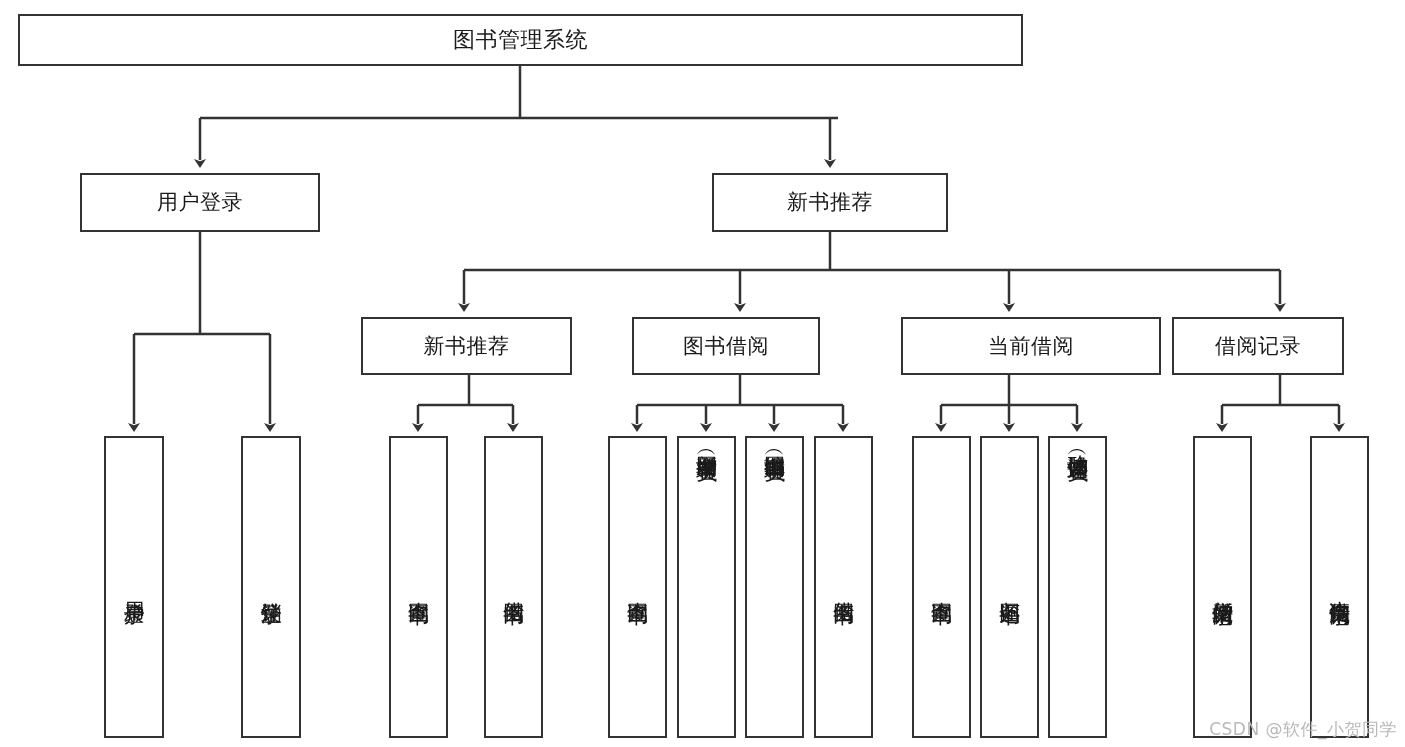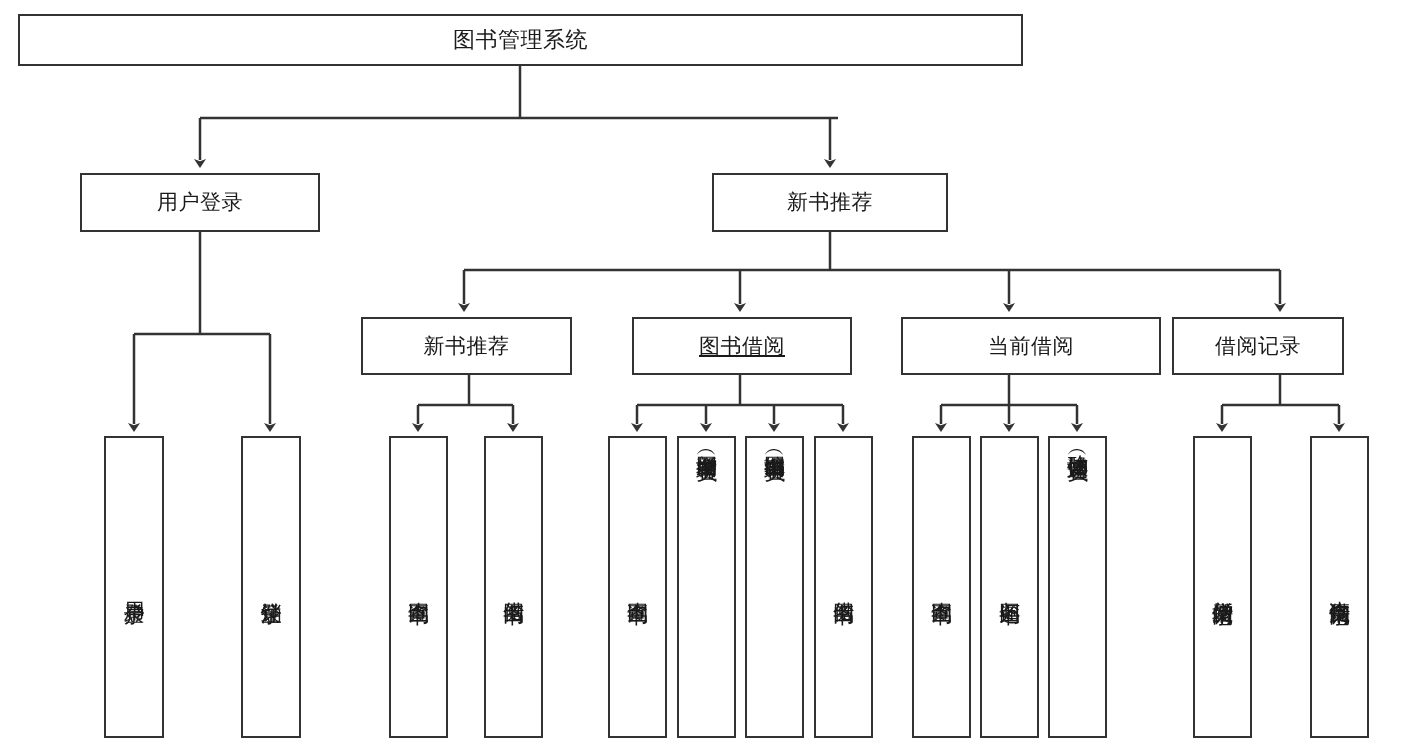--- a/index.html
+++ b/index.html
@@ -142,21 +142,21 @@
   <div class="node h" style="left:80px; top:173px; width:240px; height:59px;">
     <span class="lbl">用户登录</span>
   </div>
   <div class="node h" style="left:712px; top:173px; width:236px; height:59px;">
     <span class="lbl">新书推荐</span>
   </div>
 
   <div class="node h" style="left:361px; top:317px; width:211px; height:58px;">
     <span class="lbl">新书推荐</span>
   </div>
-  <div class="node h" style="left:632px; top:317px; width:220px; height:58px;text-decoration:underline;">
+  <div class="node h" style="left:632px; top:317px; width:188px; height:58px;">
     <span class="lbl">图书借阅</span>
   </div>
   <div class="node h" style="left:901px; top:317px; width:260px; height:58px;">
     <span class="lbl">当前借阅</span>
   </div>
   <div class="node h" style="left:1172px; top:317px; width:172px; height:58px;">
     <span class="lbl">借阅记录</span>
   </div>
 
   <div class="node v center" style="left:104px; top:436px; width:60px; height:302px;">
@@ -196,14 +196,15 @@
     <span class="lbl">确认归还（管理员）</span>
   </div>
 
   <div class="node v center" style="left:1193px; top:436px; width:59px; height:302px;">
     <span class="lbl">新增借阅记录</span>
   </div>
   <div class="node v center" style="left:1310px; top:436px; width:59px; height:302px;">
     <span class="lbl">查询借阅记录</span>
   </div>
 
+  <div class="watermark">CSDN @软件_小贺同学</div>
 
 </div>
 
 </body></html>

